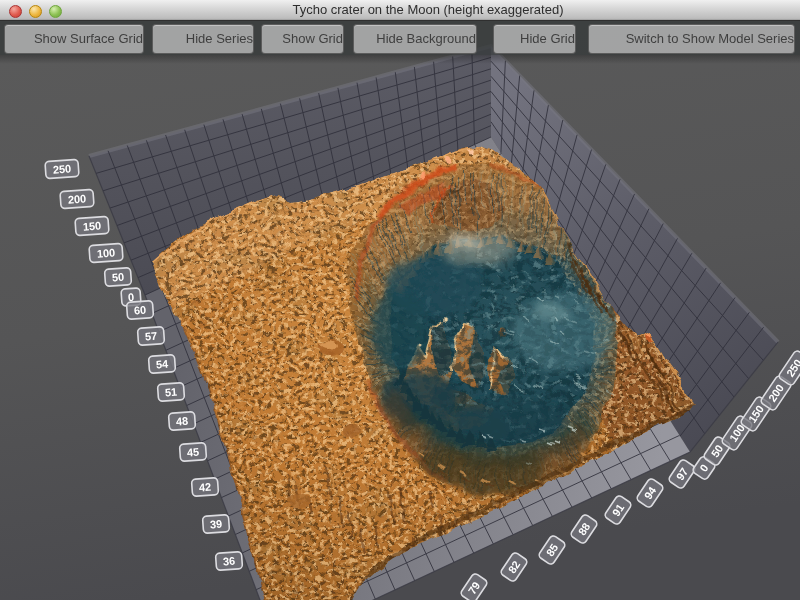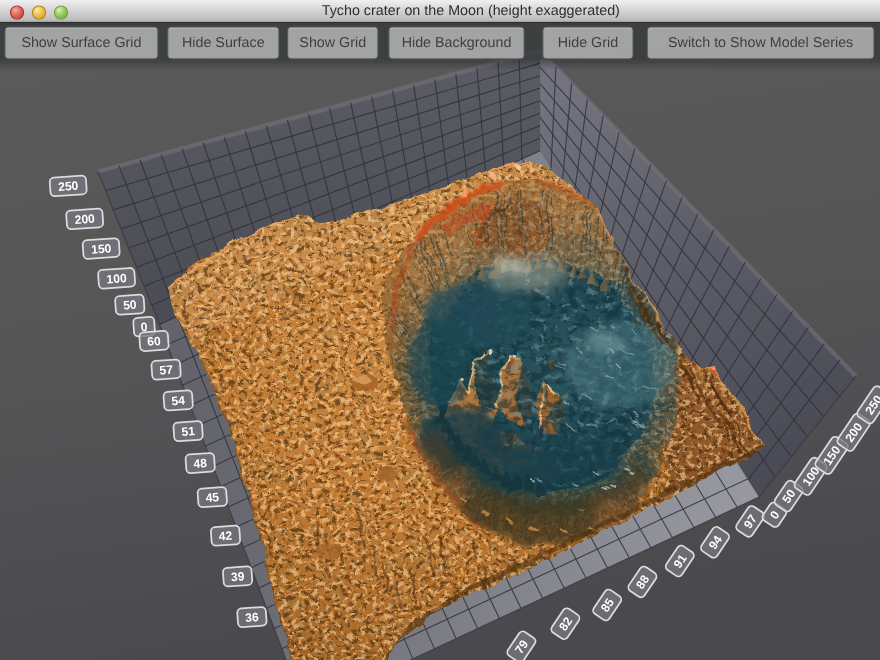--- a/index.html
+++ b/index.html
@@ -4,21 +4,21 @@
 body{width:800px;height:600px;overflow:hidden;background:#505053;font-family:"Liberation Sans",sans-serif;}
 #wrap{position:relative;width:800px;height:600px;}
 #scene{position:absolute;left:0;top:0;}
 #titlebar{position:absolute;left:0;top:0;width:800px;height:20px;background:linear-gradient(#f0f0f0,#d8d8d8 40%,#bcbcbc 92%,#9a9a9a);border-bottom:1px solid #2f2f2f;z-index:5;}
 #titletext{position:absolute;left:0;top:0;width:800px;text-align:center;font-size:13px;line-height:20px;color:#2e2e2e;margin-left:28px;}
 .tl{position:absolute;top:5px;width:11px;height:11px;border-radius:50%;}
 #tlr{left:9px;background:radial-gradient(circle at 35% 28%,#f4a9a0,#e05b4e 55%,#c13b30);border:0.5px solid #a33;}
 #tly{left:29px;background:radial-gradient(circle at 35% 28%,#fbe7ae,#eeb73f 55%,#cf9220);border:0.5px solid #b8860b;}
 #tlg{left:49px;background:radial-gradient(circle at 35% 28%,#d7f0b0,#8dc153 55%,#69a13a);border:0.5px solid #6fa53c;}
 #toolbar{position:absolute;left:0;top:20px;width:800px;height:35px;background:rgba(50,54,54,0.72);z-index:4;}
-.btn{position:absolute;top:24px;height:30px;background:rgba(169,169,169,0.94);border:1px solid rgba(80,80,80,0.85);border-radius:4px;box-sizing:border-box;text-align:center;font-size:13px;line-height:28px;color:#3f3f3f;box-shadow:inset 0 1px 0 rgba(255,255,255,0.35);z-index:6;}
+.btn{position:absolute;top:24px;height:30px;background:rgba(169,169,169,0.94);border:1px solid rgba(80,80,80,0.85);border-radius:4px;box-sizing:border-box;text-align:right;font-size:13px;line-height:28px;color:#3f3f3f;box-shadow:inset 0 1px 0 rgba(255,255,255,0.35);z-index:6;}
 #tbshadow{position:absolute;left:0;top:55px;width:800px;height:9px;background:linear-gradient(rgba(20,20,20,0.35),rgba(20,20,20,0));z-index:3;}
 </style></head><body>
 <div id="wrap">
 <svg id="scene" width="800" height="600" viewBox="0 0 800 600">
 <defs>
 <linearGradient id="bgG" x1="0" y1="0" x2="0.2" y2="1">
 <stop offset="0" stop-color="#5b5b5b"></stop>
           <stop offset="0.55" stop-color="#555556"></stop>
           <stop offset="1" stop-color="#4a4a4e"></stop>
         </linearGradient>
@@ -806,21 +806,21 @@
         </g>
         <g transform="translate(794,368) rotate(-56)">
           <rect x="-16.5" y="-8.5" width="33" height="17" rx="4" fill="#76767e" fill-opacity="0.78" stroke="#dcdce0" stroke-width="1.6"></rect>
           <text x="0" y="4.0" text-anchor="middle" font-family="Liberation Sans, sans-serif" font-size="11" font-weight="bold" fill="#ffffff">250</text>
         </g>
       </g>
 </svg>
 <div id="tbshadow"></div>
 <div id="toolbar"></div>
 <div class="btn" style="left:4px;width:140px">Show Surface Grid</div>
-    <div class="btn" style="left:152px;width:102px">Hide Surface</div>
+    <div class="btn" style="left:152px;width:102px">Hide Series</div>
     <div class="btn" style="left:261px;width:83px">Show Grid</div>
     <div class="btn" style="left:353px;width:124px">Hide Background</div>
     <div class="btn" style="left:493px;width:83px">Hide Grid</div>
     <div class="btn" style="left:588px;width:207px">Switch to Show Model Series</div>
 <div id="titlebar">
       <div id="titletext">Tycho crater on the Moon (height exaggerated)</div>
 <div class="tl" id="tlr"></div>
       <div class="tl" id="tly"></div>
       <div class="tl" id="tlg"></div>
     </div>

